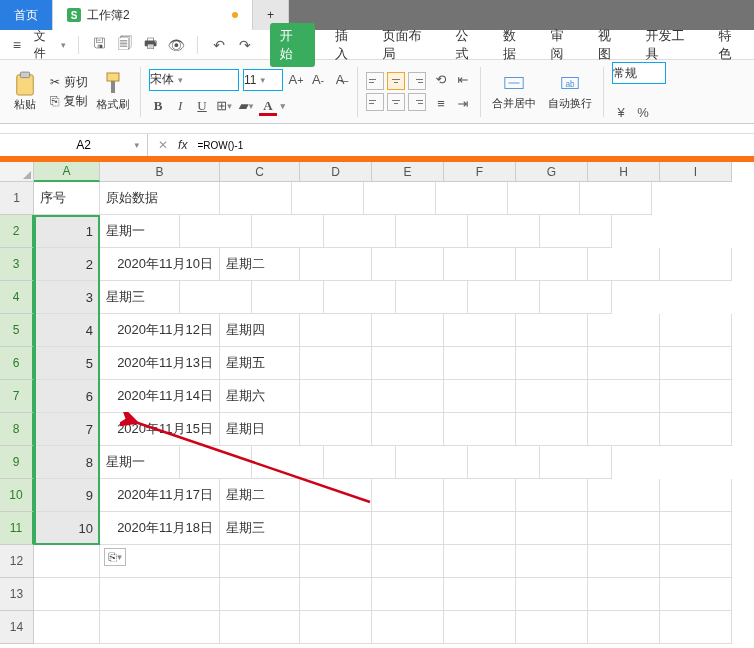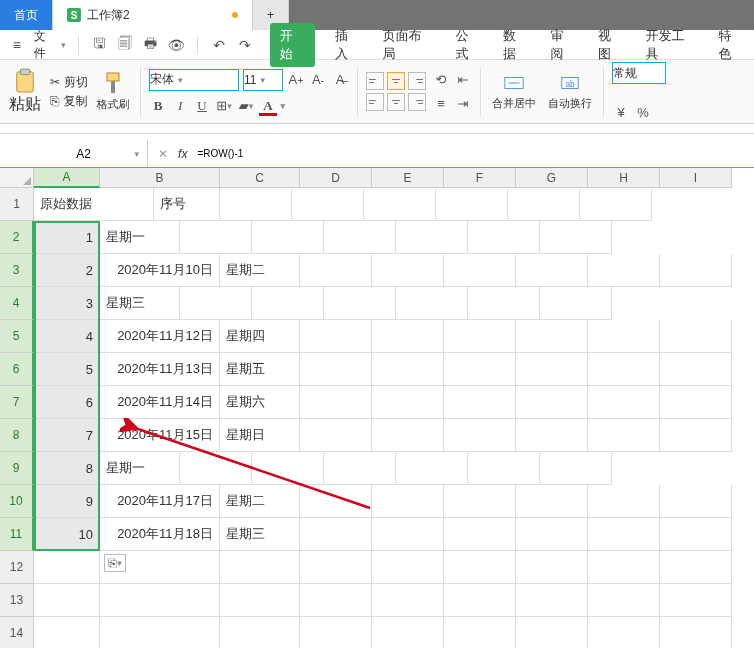--- a/index.html
+++ b/index.html
@@ -45,21 +45,21 @@
 .align-cell { border:1px solid #bbb; display:flex; flex-direction:column; justify-content:center; gap:2px; padding:2px;}
 .align-cell span{ height:1px; background:#777; display:block;}
 .align-cell.sel{ border-color:#f5a623; background:#fff3e0;}
 .big-btn{ display:flex; flex-direction:column; align-items:center; gap:2px; width:50px; font-size:11px;}
 .big-btn .bx{ width:22px; height:22px; }
 
 
 .spacer { height: 10px; border-bottom: 1px solid #ddd; }
 
 
-.formula-bar { display: flex; align-items: center; height: 28px; border-bottom: 1px solid #f97316; margin-top: 6px; }
+.formula-bar { display: flex; align-items: center; height: 28px; border-bottom: 6px solid #f97316; }
 .name-box { width: 148px; border-right: 1px solid #ccc; height: 100%; display: flex; align-items: center; padding: 0 8px; justify-content: flex-end; gap:6px;}
 .name-box input { border: none; outline: none; width: 90px; text-align: center; font-size: 12px; }
 .fx-area { display: flex; align-items: center; gap: 10px; padding: 0 10px; flex:1; }
 .fx-area input { border: none; outline: none; font-size: 10px; flex:1; }
 
 
 .grid { position: relative; }
 .col-headers { display: flex; height: 20px; }
 .corner { width: 34px; border-right: 1px solid #ccc; border-bottom: 1px solid #ccc; background: #f3f3f3; position:relative;}
 .corner::after{content:""; position:absolute; right:2px; bottom:2px; width:0;height:0;border-left:8px solid transparent; border-bottom:8px solid #b0b0b0;}
@@ -131,21 +131,21 @@
     <div class="menu-tab">特色</div>
   </div>
 </div>
 
 <div class="ribbon">
   <div class="paste-btn">
     <svg class="clip" viewBox="0 0 24 28">
         <rect x="3" y="4" width="18" height="22" rx="2" fill="#f9d77e" stroke="#b38b2e"></rect>
         <rect x="7" y="1" width="10" height="6" rx="1" fill="#ccc" stroke="#888"></rect>
       </svg>
-    <span style="font-size:16px;">粘贴</span>
+    <span style="font-size:11px;">粘贴</span>
   </div>
   <div class="group">
     <div class="small-btn">
         <span>✂</span>
         <span>剪切</span>
       </div>
     <div class="small-btn">
         <span>⎘</span>
         <span>复制</span>
       </div>
@@ -270,22 +270,22 @@
     <div class="col-h cD">D</div>
     <div class="col-h cE">E</div>
     <div class="col-h cF">F</div>
     <div class="col-h cG">G</div>
     <div class="col-h cH">H</div>
     <div class="col-h cI">I</div>
   </div>
 
   <div class="row">
     <div class="row-h">1</div>
+    <div class="cell cA">序号</div>
     <div class="cell cB">原始数据</div>
-    <div class="cell cA">序号</div>
     <div class="cell cD"></div>
     <div class="cell cE"></div>
     <div class="cell cF"></div>
     <div class="cell cG"></div>
     <div class="cell cH"></div>
     <div class="cell cI"></div>
   </div>
 
   <div id="data-rows">
       <div class="row">

